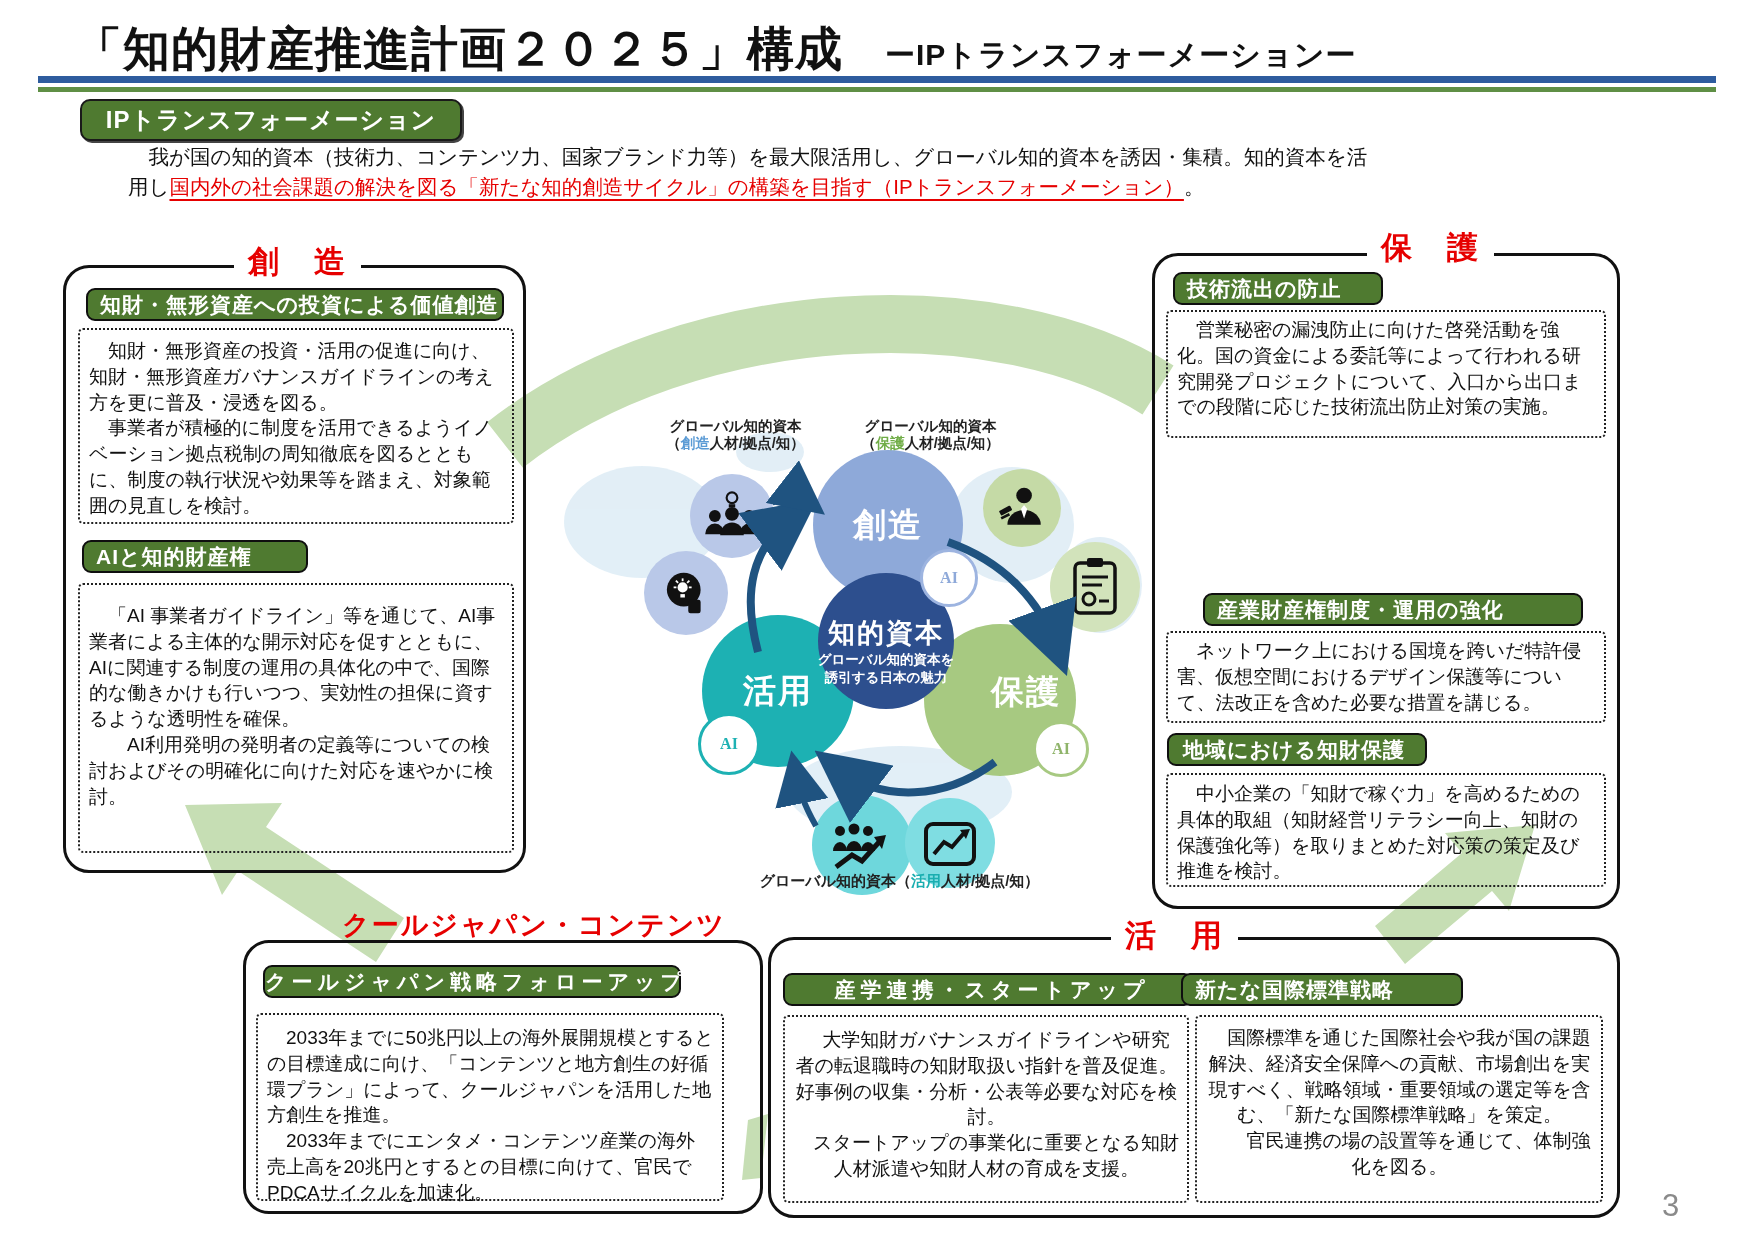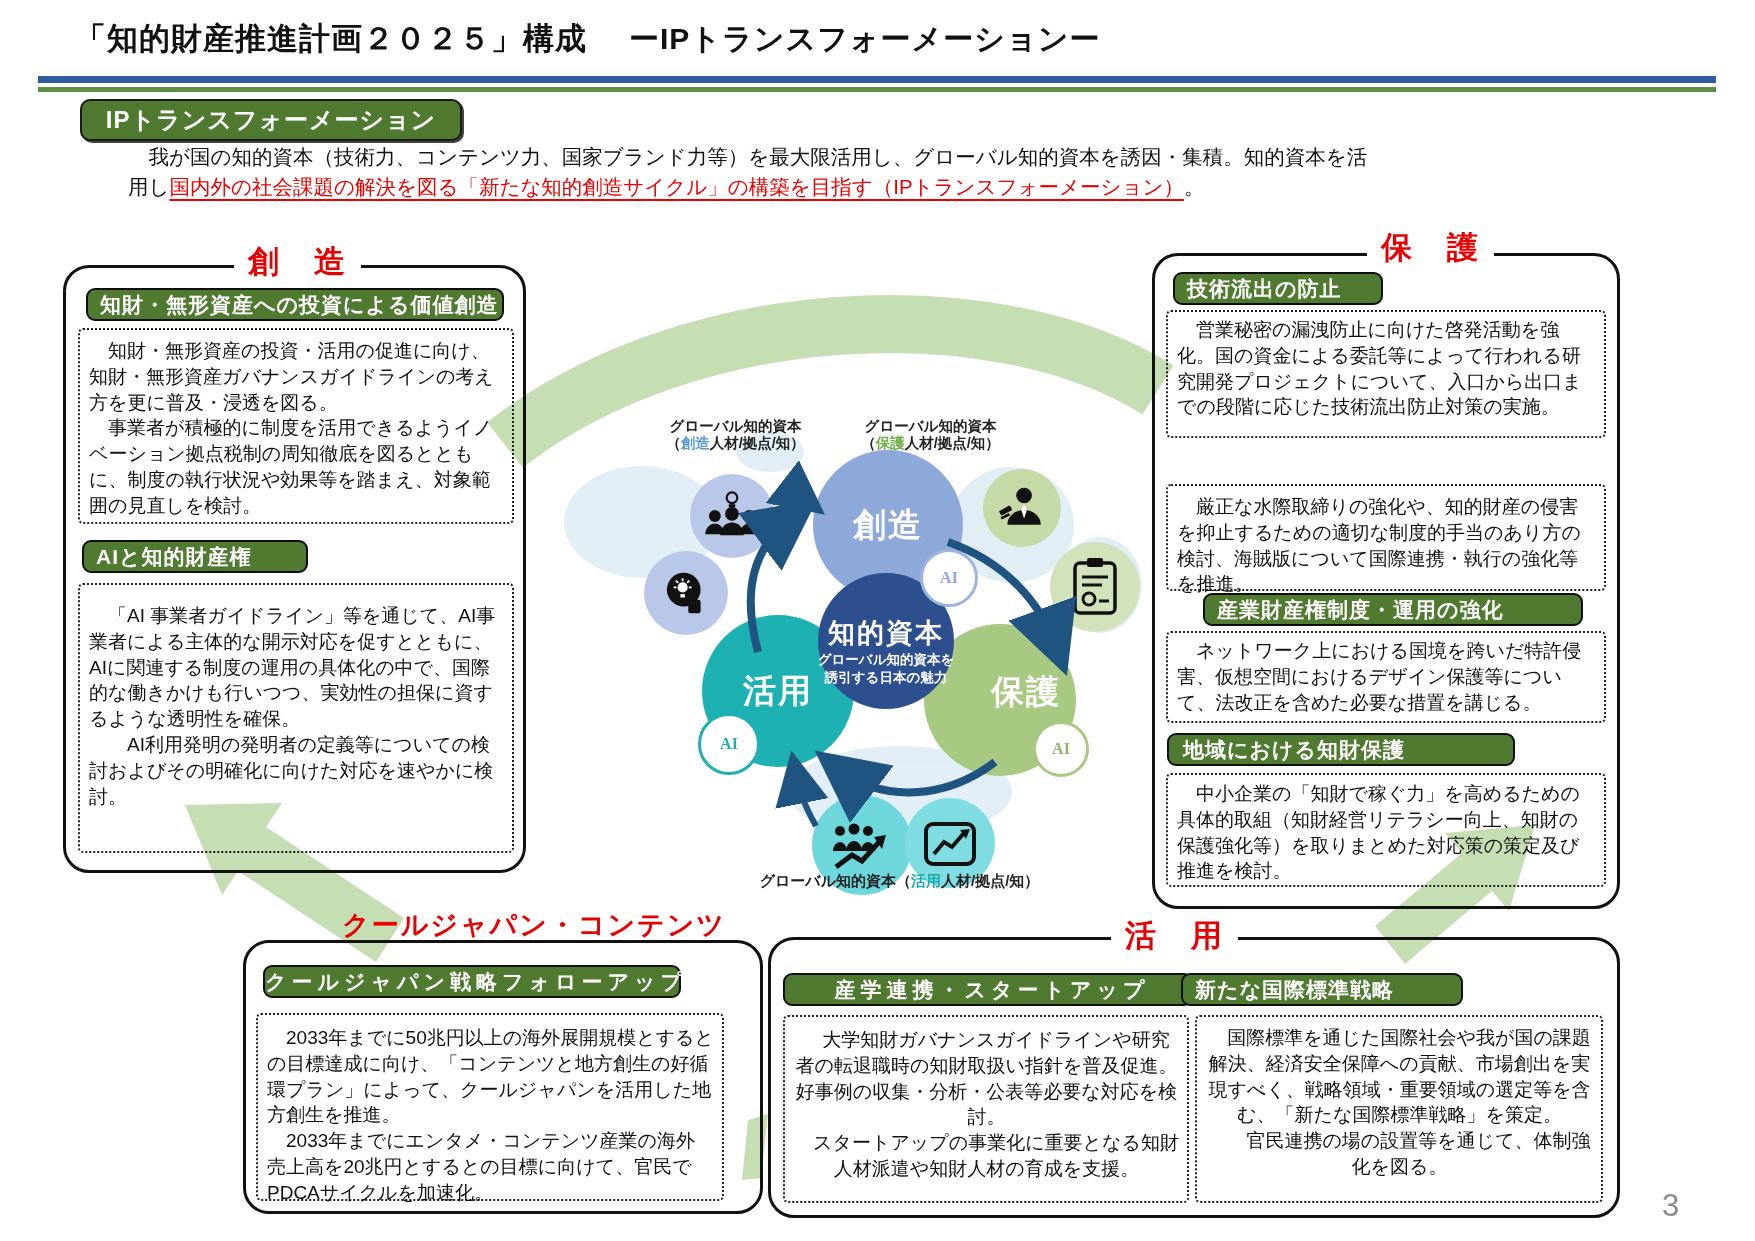--- a/index.html
+++ b/index.html
@@ -5,21 +5,21 @@
   :root{
     --header-green:#4f7a30; --red:#e60000; --rule-blue:#2e5c9e; --rule-green:#5f8f45;
     --c-create:#8ea9d9; --c-center:#2d4f8e; --c-use:#1db1b3; --c-protect:#a7c981;
     --arrow-blue:#1f5380; --swoosh:#c6deb4; --lbl-create:#5b9bd5; --lbl-protect:#70ad47; --lbl-use:#1aaeb0;
   }
   html,body{margin:0;padding:0;background:#e8e8e8;}
   .page{position:relative;width:1755px;height:1241px;background:#ffffff;overflow:hidden;
         font-family:"Liberation Sans","DejaVu Sans",sans-serif;color:#111;}
   
   .titlebar{position:absolute;left:75px;top:18px;display:flex;align-items:baseline;gap:42px;}
-  .title-main{font-size:31px;font-weight:bold;letter-spacing:1px;}
+  .title-main{font-size:47px;font-weight:bold;letter-spacing:1px;}
   .title-sub{font-size:30px;font-weight:bold;letter-spacing:1px;}
   .rule-blue{position:absolute;left:38px;top:76px;width:1678px;height:7px;background:var(--rule-blue);}
   .rule-green{position:absolute;left:38px;top:87px;width:1678px;height:5px;background:var(--rule-green);}
   
   .badge{position:absolute;left:80px;top:99px;width:378px;height:38px;background:var(--header-green);
          border:2.5px solid #1a1a1a;border-radius:10px;color:#fff;font-size:24px;font-weight:bold;
          display:flex;align-items:center;justify-content:center;letter-spacing:1px;box-shadow:2px 2px 0 #444;}
   
   .intro{position:absolute;left:128px;top:142px;width:1480px;font-size:20.5px;line-height:1.46;font-weight:500;}
   .intro .red{color:var(--red);text-decoration:underline;text-underline-offset:5px;}
@@ -206,24 +206,23 @@
 　事業者が積極的に制度を活用できるようイノベーション拠点税制の周知徹底を図るとともに、制度の執行状況や効果等を踏まえ、対象範囲の見直しを検討。</div>
     <div class="ghead" style="left:16px;top:272px;width:226px;">AIと知的財産権</div>
     <div class="dbox" style="left:12px;top:315px;width:436px;height:270px;padding-top:18px;">　「AI 事業者ガイドライン」等を通じて、AI事業者による主体的な開示対応を促すとともに、AIに関連する制度の運用の具体化の中で、国際的な働きかけも行いつつ、実効性の担保に資するような透明性を確保。
 　　AI利用発明の発明者の定義等についての検討およびその明確化に向けた対応を速やかに検討。</div>
   </div>
 
   <div class="panel" style="left:1152px;top:253px;width:462px;height:650px;">
     <div class="seclabel" style="left:212px;top:-24px;">保　護</div>
     <div class="ghead" style="left:18px;top:16px;width:210px;">技術流出の防止</div>
     <div class="dbox" style="left:11px;top:54px;width:440px;height:128px;padding-top:5px;">　営業秘密の漏洩防止に向けた啓発活動を強化。国の資金による委託等によって行われる研究開発プロジェクトについて、入口から出口までの段階に応じた技術流出防止対策の実施。</div>
-    <div class="dbox" style="left:11px;top:228px;width:440px;height:107px;padding-top:8px;">　厳正な水際取締りの強化や、知的財産の侵害を抑止するための適切な制度的手当のあり方の検討、海賊版について国際連携・執行の強化等を推進。</div>
     <div class="ghead" style="left:12px;top:337px;width:380px;margin-left:36px;">産業財産権制度・運用の強化</div>
     <div class="dbox" style="left:11px;top:375px;width:440px;height:92px;padding-top:5px;">　ネットワーク上における国境を跨いだ特許侵害、仮想空間におけるデザイン保護等について、法改正を含めた必要な措置を講じる。</div>
-    <div class="ghead" style="left:12px;top:477px;width:348px;padding-left:14px;">地域における知財保護</div>
+    <div class="ghead" style="left:12px;top:477px;width:260px;padding-left:14px;">地域における知財保護</div>
     <div class="dbox" style="left:11px;top:517px;width:440px;height:114px;padding-top:6px;">　中小企業の「知財で稼ぐ力」を高めるための具体的取組（知財経営リテラシー向上、知財の保護強化等）を取りまとめた対応策の策定及び推進を検討。</div>
   </div>
 
   <div class="panel" style="left:243px;top:940px;width:514px;height:268px;">
     <div class="seclabel small" style="left:82px;top:-32px;">クールジャパン・コンテンツ</div>
     <div class="ghead sp" style="left:17px;top:22px;width:418px;">クールジャパン戦略フォローアップ</div>
     <div class="dbox" style="left:10px;top:70px;width:468px;height:188px;padding-top:10px;">　2033年までに50兆円以上の海外展開規模とするとの目標達成に向け、「コンテンツと地方創生の好循環プラン」によって、クールジャパンを活用した地方創生を推進。
 　2033年までにエンタメ・コンテンツ産業の海外売上高を20兆円とするとの目標に向けて、官民でPDCAサイクルを加速化。</div>
   </div>
 

